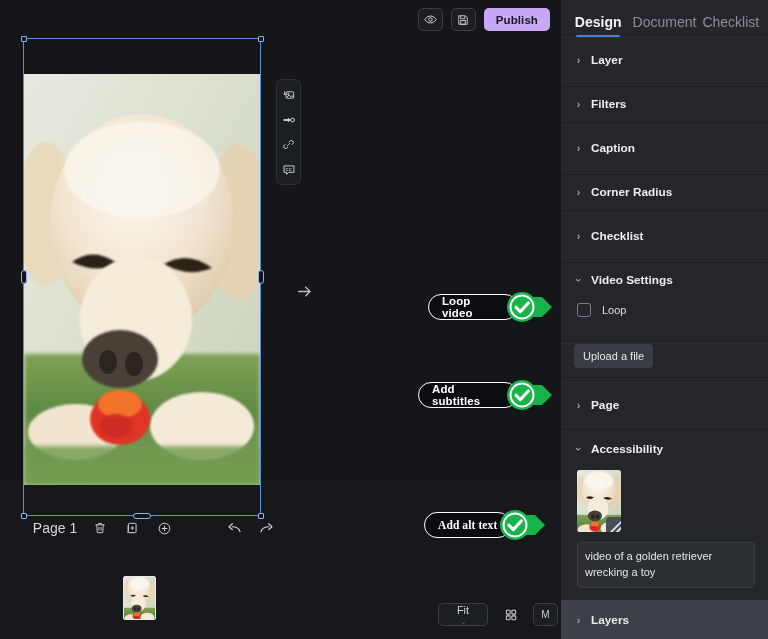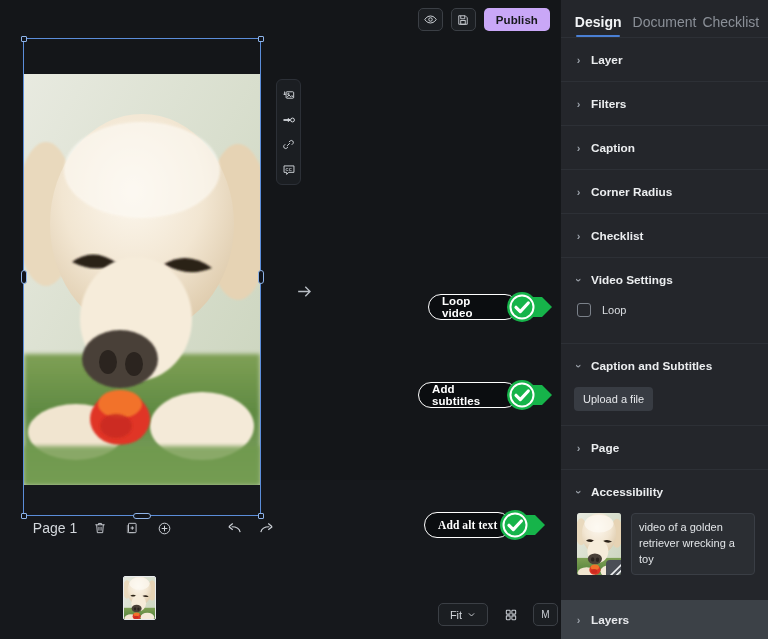--- a/index.html
+++ b/index.html
@@ -114,20 +114,21 @@
     position: absolute; left: 438px; top: 603px;
     display: flex; align-items: center; gap: 10px;
   }
   .fit-select {
     width: 50px; height: 23px;
     border: 1px solid #3b3f45; border-radius: 5px;
     background: #1b1e22; color: #d2d6db;
     font-size: 11px;
     display: flex; align-items: center; justify-content: center; gap: 5px;
     padding: 0 6px;
+    flex-direction: column;
   }
   .zb-icon {
     width: 25px; height: 23px;
     display: flex; align-items: center; justify-content: center;
     color: #c8ccd2;
   }
   .zb-icon.boxed { border: 1px solid #3b3f45; border-radius: 5px; background: #1b1e22; font-size: 10px; }
 
   
   .callout {
@@ -192,21 +193,21 @@
   }
   .check-label { font-size: 11px; color: #dcdfe3; }
 
   .upload-btn {
     display: inline-flex; align-items: center;
     height: 24px; padding: 4px 9px;
     background: #383c43; border-radius: 4px;
     color: #e6e8eb; font-size: 11px;
   }
 
-  .alt-row { display: flex; gap: 10px; padding: 0 0 14px 3px; }
+  .alt-row { display: flex; gap: 10px; padding: 0 0 14px 3px; flex-direction: column; }
   .alt-thumb {
     position: relative; width: 44px; height: 62px;
     border-radius: 3px; overflow: hidden; background: #889;
   }
   .alt-thumb svg { display: block; width: 100%; height: 100%; }
   .alt-edit {
     position: absolute; right: -8px; bottom: -8px;
     width: 23px; height: 23px; border-radius: 4px;
     background: #4a4e55;
     display: flex; align-items: center; justify-content: center;
@@ -510,24 +511,20 @@
       </div>
       <div class="sec-body">
         <div class="check-row">
           <span class="checkbox"></span>
           <span class="check-label">Loop</span>
         </div>
       </div>
     </div>
 
     <div class="section">
-      <div class="sec-head">
-        <span class="chev open">›</span>
-        <span>Caption and Subtitles</span>
-      </div>
       <div class="sec-body">
         <div class="upload-btn">Upload a file</div>
       </div>
     </div>
 
     <div class="section">
       <div class="sec-head">
         <span class="chev">›</span>
         <span>Page</span>
       </div>

